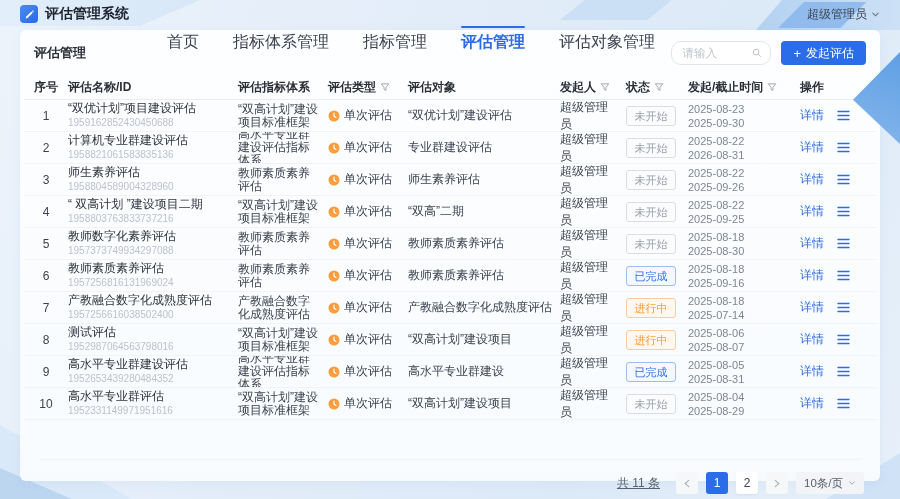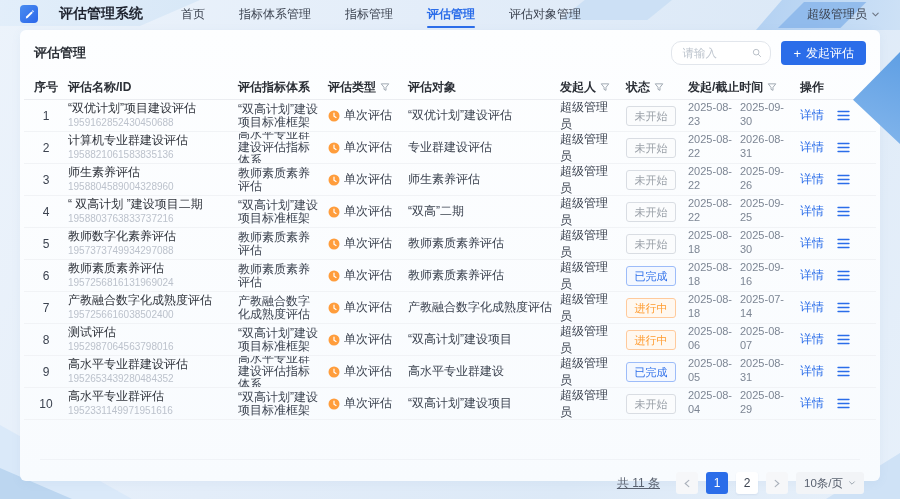--- a/index.html
+++ b/index.html
@@ -20,26 +20,26 @@
   .sh-bl1{left:0;top:425px;width:132px;height:74px;background:#d8e8f8;
     clip-path:polygon(0 0,100% 100%,0 100%);opacity:.9;}
   .sh-bl2{left:0;top:468px;width:72px;height:31px;background:#bcd6f0;
     clip-path:polygon(0 0,100% 100%,0 100%);}
   .sh-br{left:826px;top:453px;width:74px;height:46px;background:#cfe2f6;
     clip-path:polygon(100% 0,100% 100%,0 100%);}
 
   
   .nav{position:absolute;left:0;top:0;width:100%;height:28px;z-index:4;
     display:flex;align-items:center;padding:0 20px;box-sizing:border-box;}
-  .brand{display:flex;align-items:center;gap:21px;}
+  .brand{display:flex;align-items:center;gap:7px;}
   .logo{width:18px;height:18px;border-radius:4px;display:flex;align-items:center;justify-content:center;
     background:linear-gradient(135deg,#4a8df0,#2b66ea);}
   .brand-name{font-size:14px;font-weight:bold;color:#1f2430;}
   .menu{display:flex;margin-left:38px;height:28px;}
-  .nav-item{position:relative;font-size:12px;color:#3c4350;line-height:28px;margin-right:34px;cursor:pointer;text-decoration:none;}
+  .nav-item{position:relative;font-size:16px;color:#3c4350;line-height:28px;margin-right:34px;cursor:pointer;text-decoration:none;margin-top:28px;}
   .nav-item.active{color:#2b6de9;font-weight:bold;}
   .nav-item.active::after{content:"";position:absolute;left:0;right:0;bottom:0;height:2px;background:#2b6de9;border-radius:1px;}
   .user{margin-left:auto;display:flex;align-items:center;gap:4px;font-size:12px;color:#3c4350;cursor:pointer;}
 
   
   .card{position:absolute;left:20px;top:30px;width:860px;height:451px;z-index:2;
     background:linear-gradient(180deg,#fdfeff,#f8fbfe);border-radius:6px;box-sizing:border-box;
     box-shadow:0 2px 10px rgba(120,150,190,.08);}
   .card-head{display:flex;align-items:center;justify-content:space-between;padding:8px 14px 0;height:30px;}
   .page-title{font-size:13px;color:#2b2f36;font-weight:bold;}
@@ -60,21 +60,21 @@
   .th{display:flex;align-items:center;gap:4px;font-size:12px;font-weight:bold;color:#2b2f36;}
   .th.center{justify-content:center;}
   .tr{height:31px;border-bottom:1px solid #f1f3f6;}
   .td{display:flex;align-items:center;font-size:12px;color:#3c4350;overflow:hidden;padding-right:8px;}
   .td.center{justify-content:center;padding-right:0;}
   .td.stack{flex-direction:column;align-items:flex-start;justify-content:center;line-height:13px;}
   .name{color:#2f333b;white-space:nowrap;}
   .rid{font-size:10px;color:#bcc2cc;margin-top:1px;}
   .sys{line-height:13px;}
   .type-cell{gap:4px;}
-  .dates{flex-direction:row;align-items:flex-start;justify-content:center;
+  .dates{flex-direction:column;align-items:flex-start;justify-content:center;
     font-size:11px;color:#7d8694;line-height:14px;}
   .tag{display:inline-block;min-width:34px;text-align:center;font-size:11px;line-height:16px;
     padding:1px 7px;border-radius:3px;border:1px solid #d9dde3;color:#9aa0a8;background:#fbfcfd;}
   .tag-done{color:#2b6de9;border-color:#9dbcf9;background:#f4f8ff;}
   .tag-progress{color:#ff9b2f;border-color:#ffca9c;background:#fff8f0;}
   .ops{gap:13px;}
   .detail{color:#2b6de9;cursor:pointer;text-decoration:none;}
   .list-icon{display:flex;cursor:pointer;}
 
   

